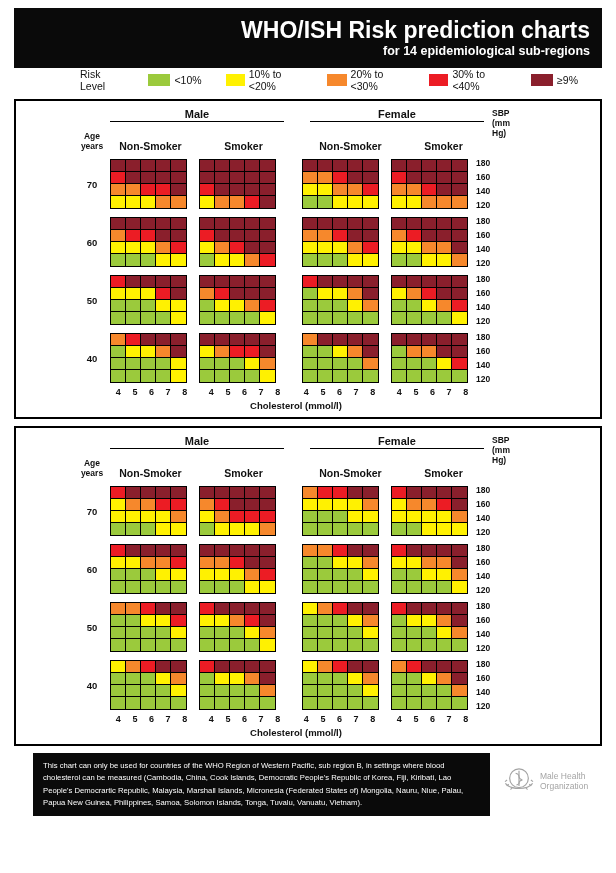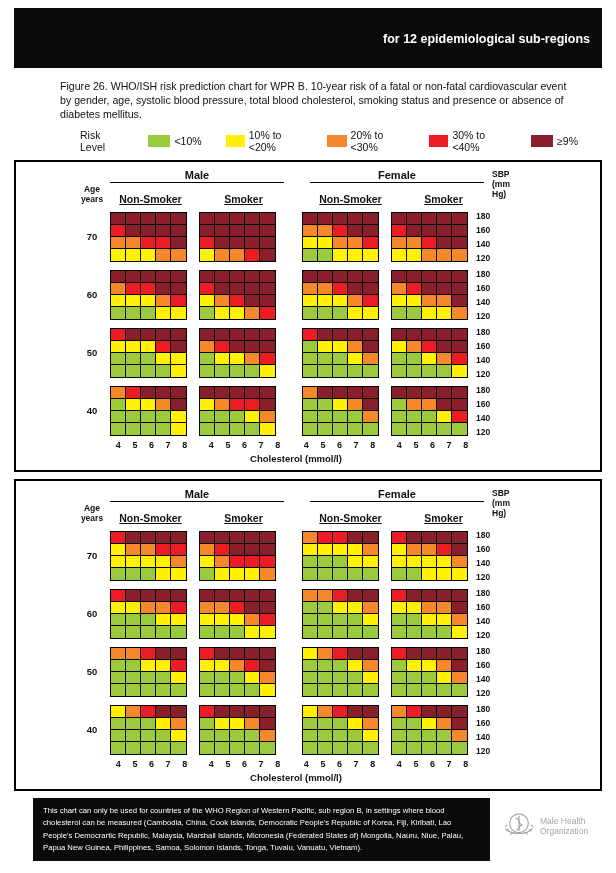--- a/index.html
+++ b/index.html
@@ -18,21 +18,21 @@
   .legend-swatch{width:22px;height:12px;margin-right:4px;}
 
   .panel{border:2px solid #000;margin-top:7px;background:#fff;}
   .panel-title{background:#0a0a0a;color:#fff;text-align:center;font-size:15px;padding:5px 0 6px 0;}
   .panel-body{padding:7px 0 4px 0;}
 
   .head-row{display:flex;padding-left:58px;align-items:flex-end;}
   .age-head{width:36px;font-size:8.5px;font-weight:bold;text-align:center;line-height:1.15;}
   .group{width:174px;}
   .group-label{text-align:center;font-weight:bold;font-size:11px;border-bottom:1.5px solid #000;padding-bottom:1px;}
-  .sub-row{display:flex;margin-top:10px;text-decoration:underline;}
+  .sub-row{display:flex;margin-top:18px;}
   .sub-row .sub{width:81px;text-align:center;font-weight:bold;font-size:10.5px;}
   .sub-row .sub:first-child{margin-right:12px;}
   .gap-mid{width:26px;}
   .gap-sm{width:12px;}
   .sbp-head{width:44px;font-size:8.5px;font-weight:bold;margin-left:8px;line-height:1.2;align-self:flex-start;}
 
   .age-row{display:flex;padding-left:58px;margin-top:6px;align-items:center;}
   .age-cell{width:36px;text-align:center;font-size:9.5px;font-weight:bold;}
   .riskgrid{display:grid;grid-template-columns:repeat(5,15px);grid-auto-rows:12px;border:1px solid #000;align-self:center;}
   .cell{border-right:1px solid #000;border-bottom:1px solid #000;}
@@ -52,24 +52,24 @@
   .logo-top{display:flex;align-items:center;}
   .logo-text{font-size:8.5px;line-height:1.15;margin-left:4px;}
 </style>
 </head>
 <body>
 
 <div class="page">
   <div class="content">
 
     <div class="topbar">
-      <div class="subtitle">for 12 epidemiological sub-regions</div>
+      <div class="title">WHO/ISH Risk prediction charts</div>
+      <div class="subtitle">for 14 epidemiological sub-regions</div>
     </div>
 
-    <div class="caption">Figure 26. WHO/ISH risk prediction chart for WPR B. 10-year risk of a fatal or non-fatal cardiovascular event by gender, age, systolic blood pressure, total blood cholesterol, smoking status and presence or absence of diabetes mellitus.</div>
 
     <div class="legend">
       <span class="legend-title">Risk Level</span>
       <span class="legend-item">
         <span class="legend-swatch" style="background: rgb(155, 202, 60);"></span>
         <span>&lt;10%</span>
       </span>
       <span class="legend-item">
         <span class="legend-swatch" style="background: rgb(255, 241, 1);"></span>
         <span>10% to &lt;20%</span>

